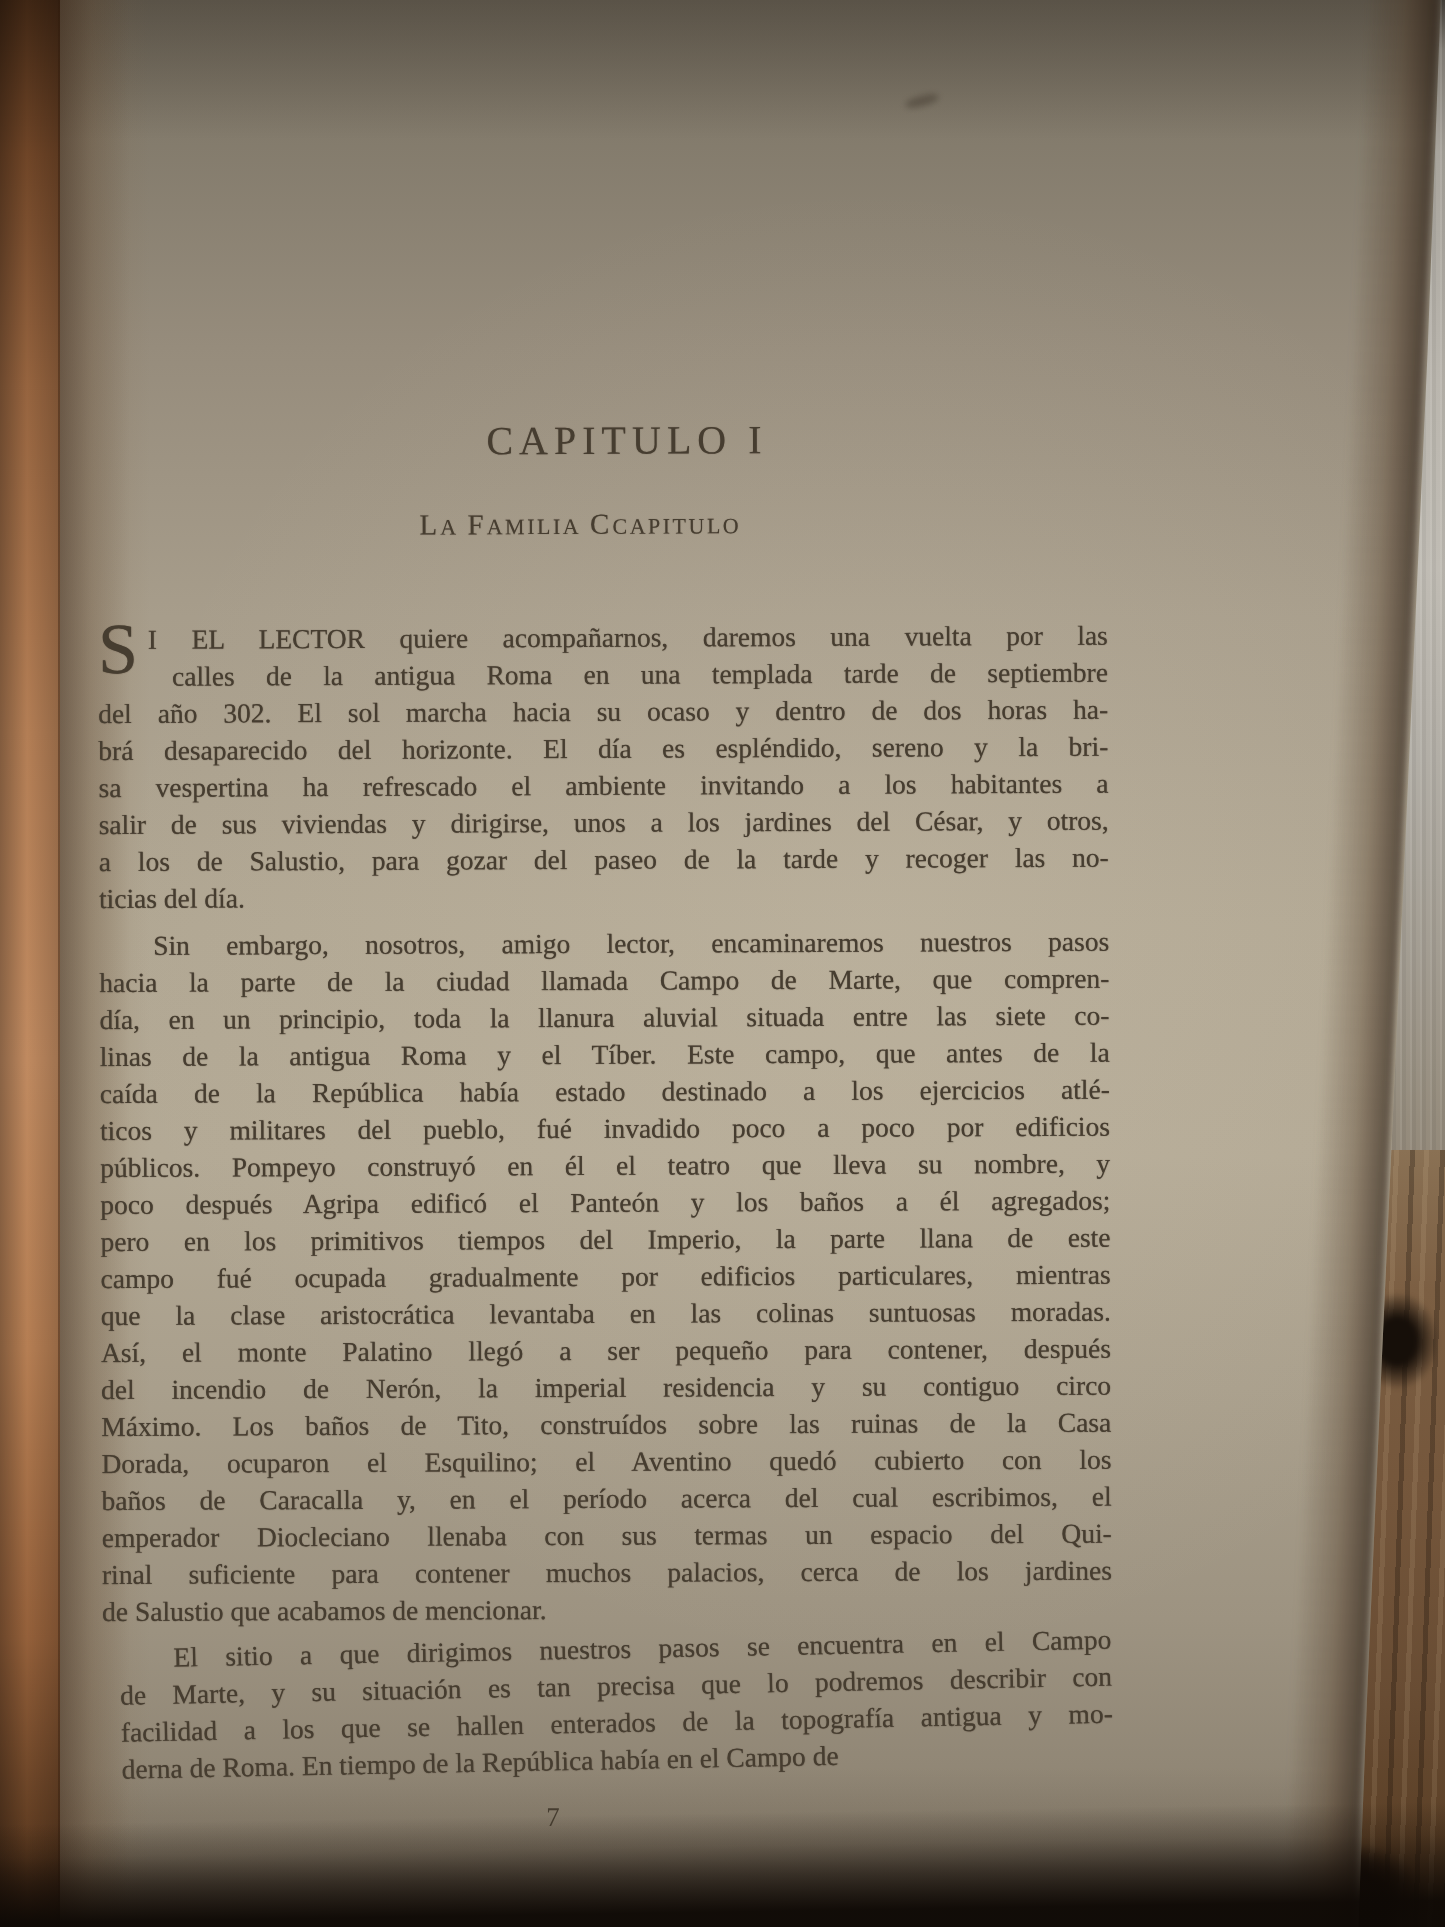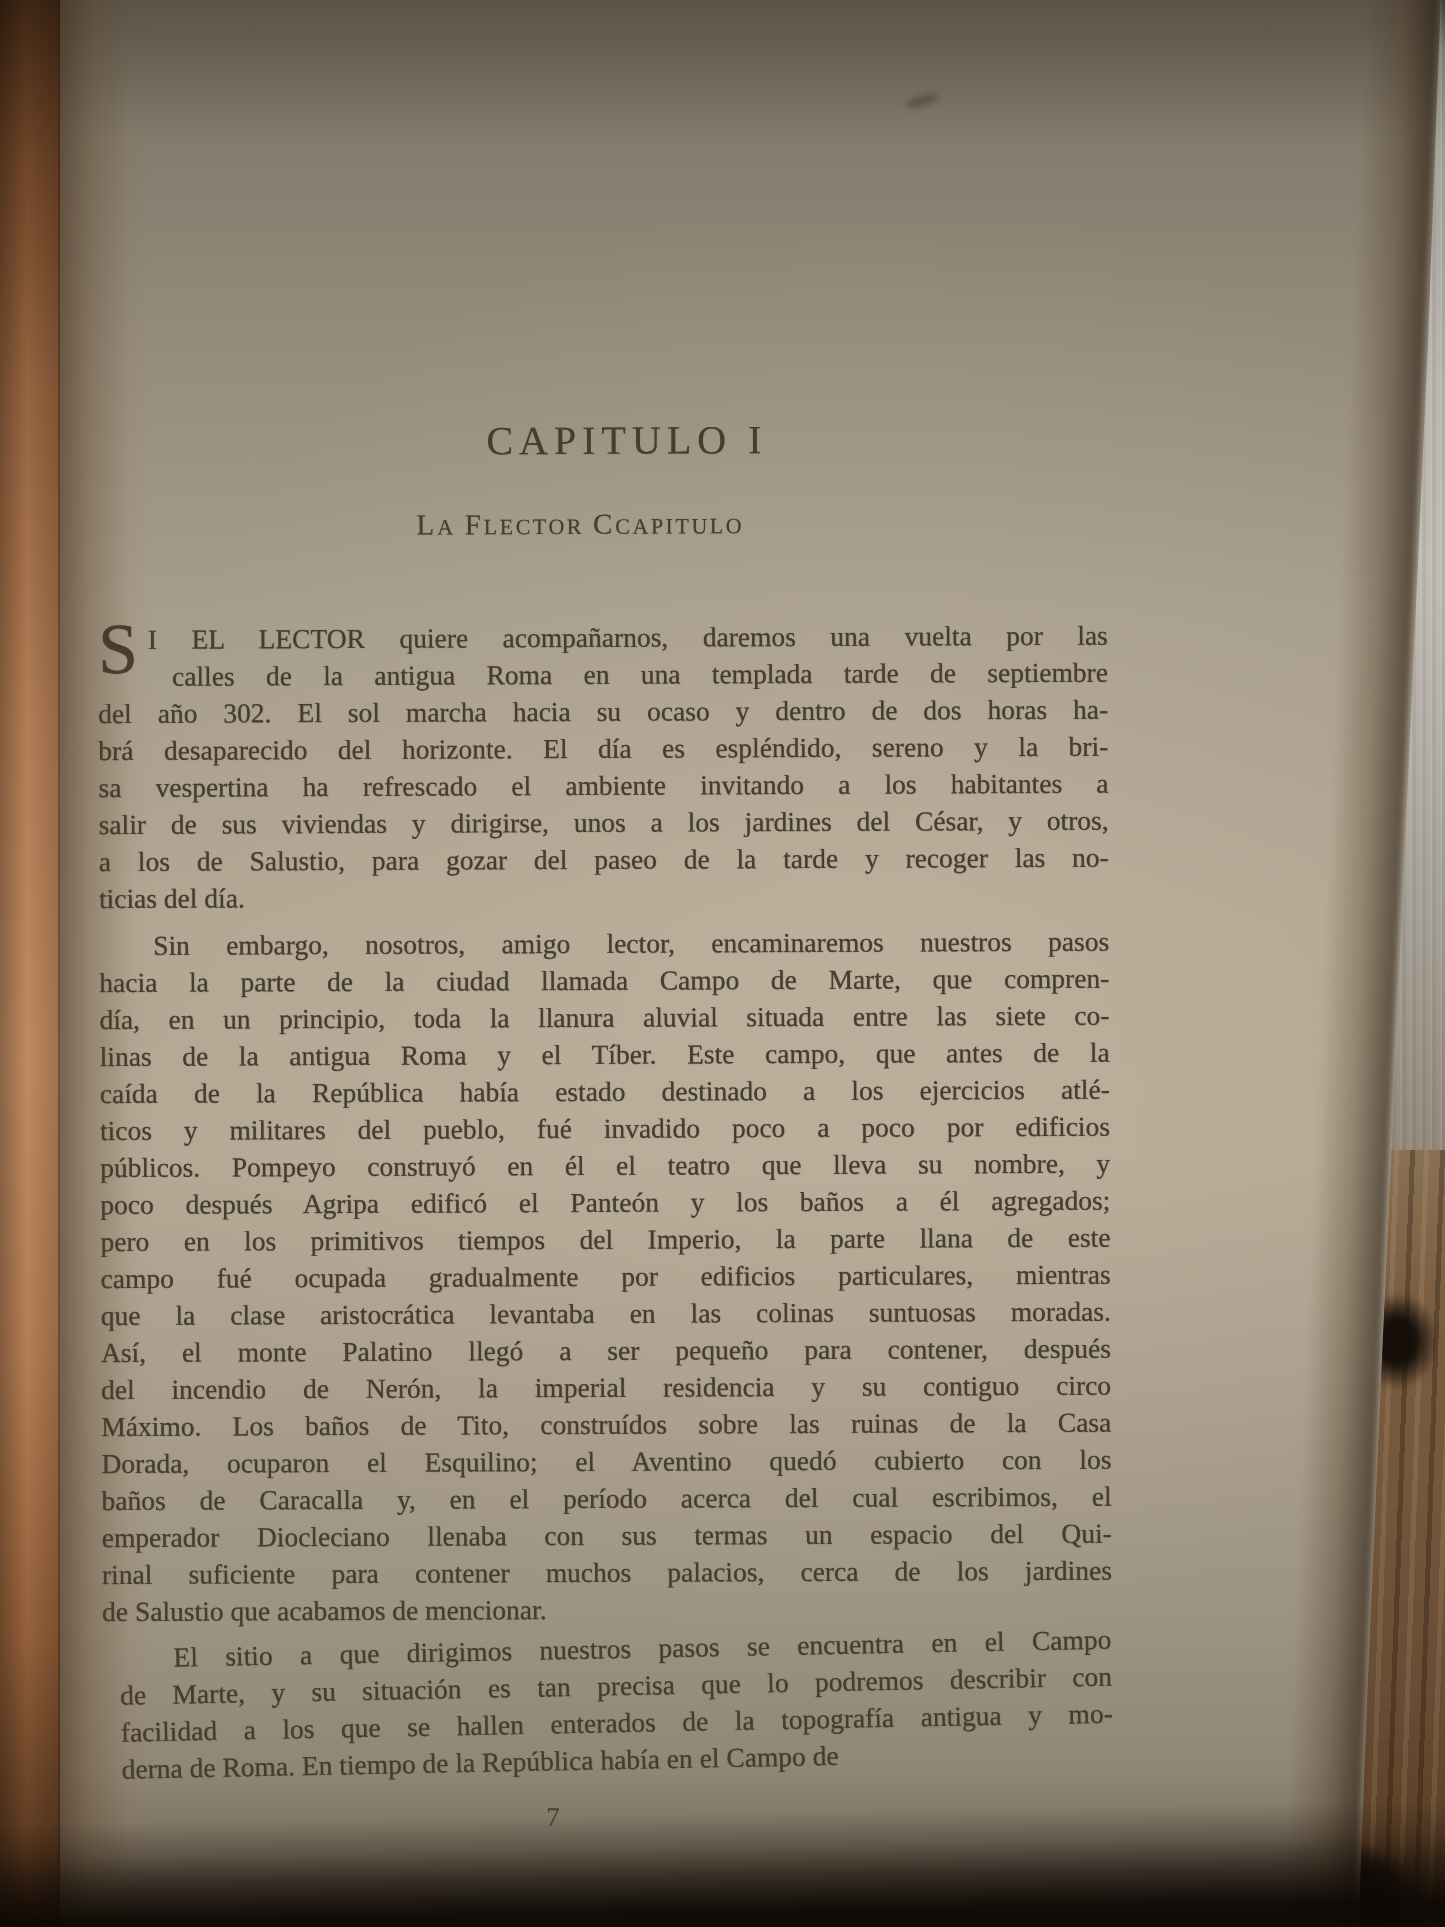--- a/index.html
+++ b/index.html
@@ -83,21 +83,21 @@
   <div class="knot2"></div>
 
   <div class="page">
     <div class="edge-shade"></div>
     <div class="gutter"></div>
     <div class="crease"></div>
     <div class="smudge"></div>
 
     <div class="content">
       <h1 class="chapter-title">CAPITULO I</h1>
-      <h2 class="section-title"><span class="sc-big">L</span><span class="sc-small">A</span> <span class="sc-big">F</span><span class="sc-small">LECTOR</span> <span class="sc-big">C</span><span class="sc-small">CAPITULO</span></h2>
+      <h2 class="section-title"><span class="sc-big">L</span><span class="sc-small">A</span> <span class="sc-big">F</span><span class="sc-small">AMILIA</span> <span class="sc-big">C</span><span class="sc-small">CAPITULO</span></h2>
 
       <div class="bodytext">
           <div class="para">
             <div class="line dc1">I EL LECTOR quiere acompañarnos, daremos una vuelta por las</div>
             <div class="line dc2">calles de la antigua Roma en una templada tarde de septiembre</div>
             <div class="line">del año 302. El sol marcha hacia su ocaso y dentro de dos horas ha-</div>
             <div class="line">brá desaparecido del horizonte. El día es espléndido, sereno y la bri-</div>
             <div class="line">sa vespertina ha refrescado el ambiente invitando a los habitantes a</div>
             <div class="line">salir de sus viviendas y dirigirse, unos a los jardines del César, y otros,</div>
             <div class="line">a los de Salustio, para gozar del paseo de la tarde y recoger las no-</div>

